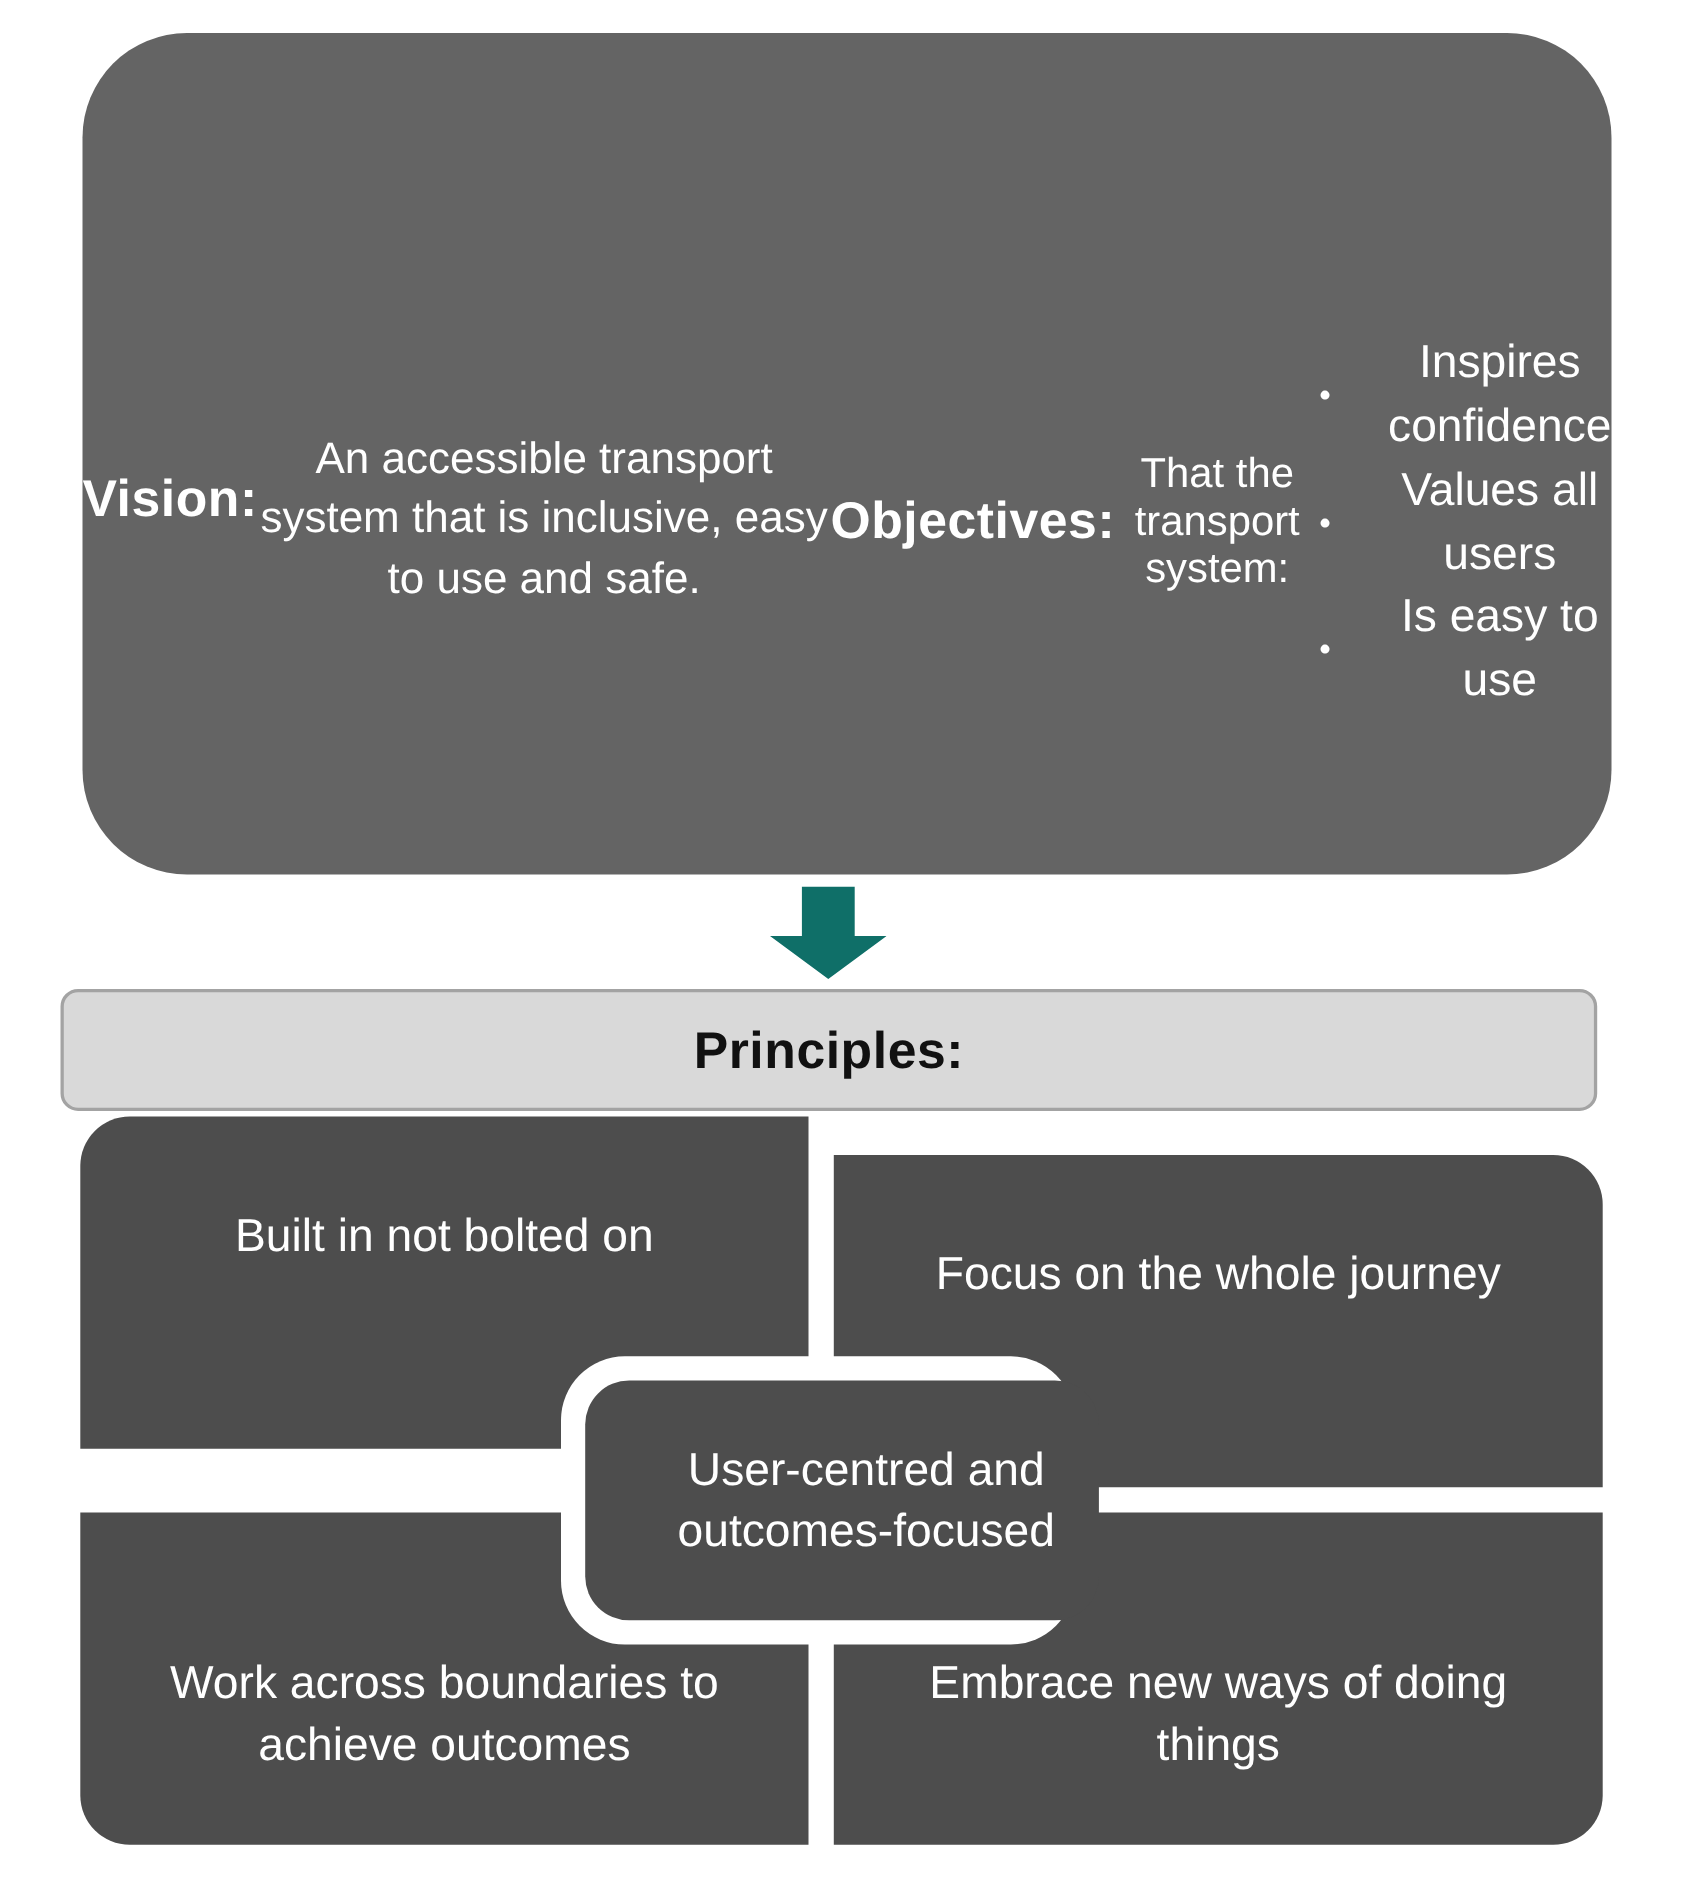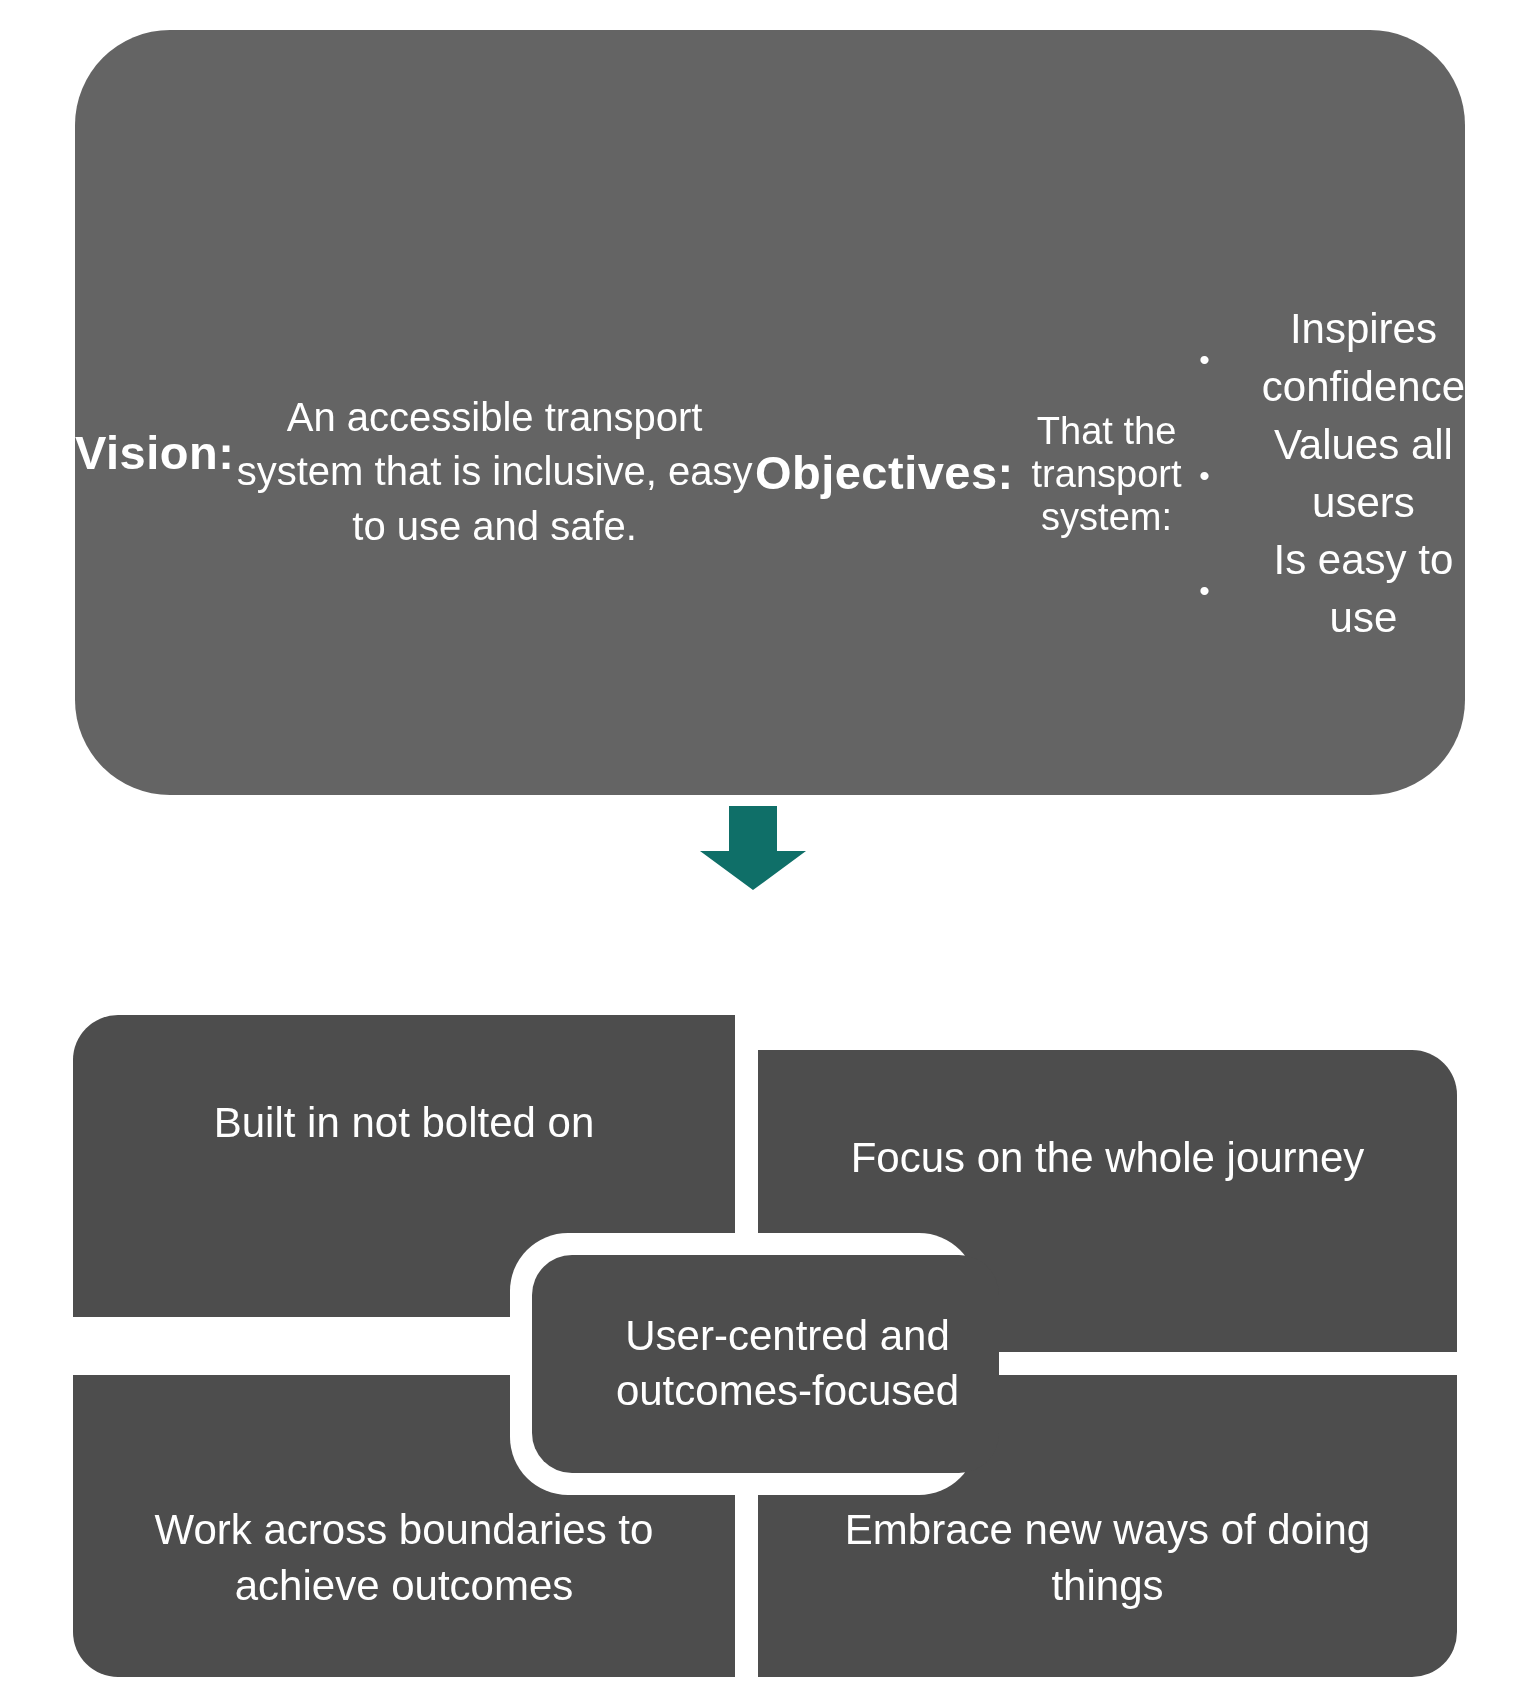--- a/index.html
+++ b/index.html
@@ -103,20 +103,23 @@
         <span class="bullet-dot">•</span>
         <span>Is easy to use</span>
       </li>
     </ul>
   </div>
 
   <svg class="down-arrow" viewBox="0 0 106 84" xmlns="http://www.w3.org/2000/svg" aria-hidden="true">
     <polygon points="29,0 77,0 77,45 106,45 53,84 0,45 29,45"></polygon>
   </svg>
 
+  <div class="principles-bar">
+    <span>Principles:</span>
+  </div>
 
   <div class="principle-box pb-tl">
     <span class="label">Built in not bolted on</span>
   </div>
   <div class="principle-box pb-tr">
     <span class="label">Focus on the whole journey</span>
   </div>
   <div class="principle-box pb-br">
     <span class="label">Embrace new ways of doing things</span>
   </div>

